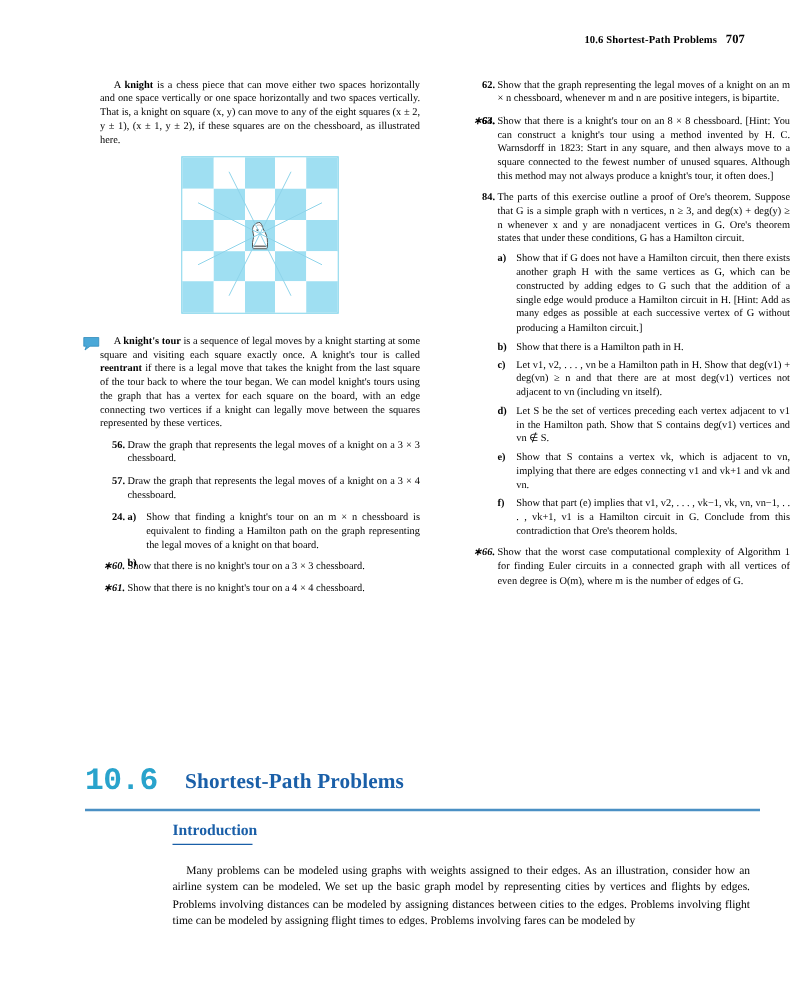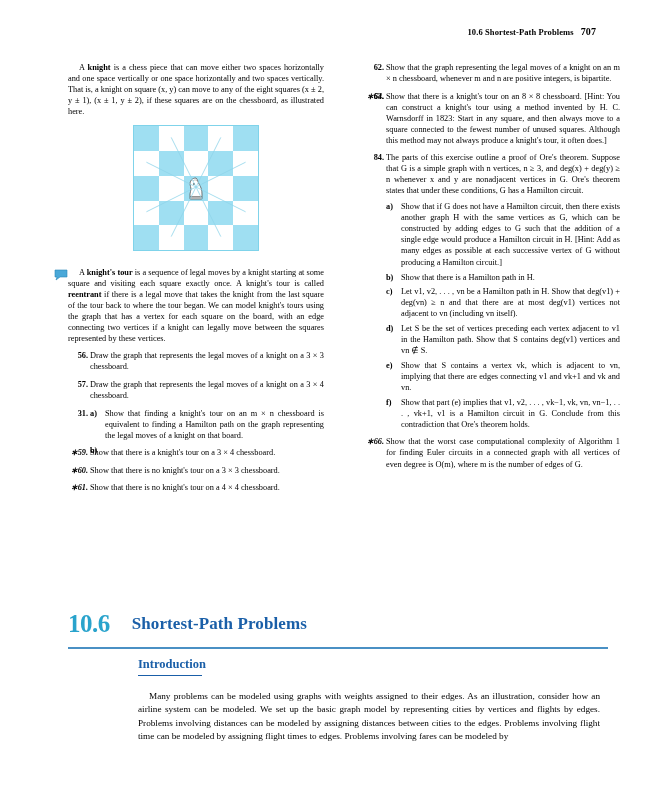--- a/index.html
+++ b/index.html
@@ -31,21 +31,21 @@
     letter-spacing: 0.1px;
     white-space: nowrap;
   }
   .running-head .pg {
     margin-left: 7px;
     font-size: 10px;
   }
   
   .cols {
     position: absolute;
-    left: 52px;
+    left: 64px;
     top: 62px;
     width: 548px;
     height: 510px;
   }
   .col {
     position: absolute;
     top: 0;
     width: 256px;
     font-size: 8.3px;
     line-height: 1.33;
@@ -150,21 +150,21 @@
 
   
   .section {
     position: absolute;
     left: 68px;
     top: 610px;
     width: 540px;
   }
   .sec-num {
     display: inline-block;
-    font-family: Liberation Serif, serif;
+    font-family: Liberation Mono, monospace;
     font-size: 25px;
     font-weight: bold;
     color: #29a3cc;
     letter-spacing: -0.5px;
     vertical-align: middle;
     text-align: center;
   }
   .sec-title {
     display: inline-block;
     margin-left: 22px;
@@ -287,34 +287,30 @@
         <span class="num">56.</span>
         <span>Draw the graph that represents the legal moves of a knight on a 3 × 3 chessboard.</span>
       </div>
 
       <div class="ex">
         <span class="num">57.</span>
         <span>Draw the graph that represents the legal moves of a knight on a 3 × 4 chessboard.</span>
       </div>
 
       <div class="ex">
-        <span class="num">31.</span>
+        <span class="num">24.</span>
         <div class="sub">
           <span class="slab">a)</span>
           <span>Show that finding a knight's tour on an m × n chessboard is equivalent to finding a Hamilton path on the graph representing the legal moves of a knight on that board.</span>
         </div>
         <div class="sub">
           <span class="slab">b)</span>
         </div>
       </div>
 
-      <div class="ex starred">
-        <span class="num"><span class="star">∗</span><span>59.</span></span>
-        <span>Show that there is a knight's tour on a 3 × 4 chessboard.</span>
-      </div>
 
       <div class="ex starred">
         <span class="num"><span class="star">∗</span><span>60.</span></span>
         <span>Show that there is no knight's tour on a 3 × 3 chessboard.</span>
       </div>
 
       <div class="ex starred">
         <span class="num"><span class="star">∗</span><span>61.</span></span>
         <span>Show that there is no knight's tour on a 4 × 4 chessboard.</span>
       </div>

